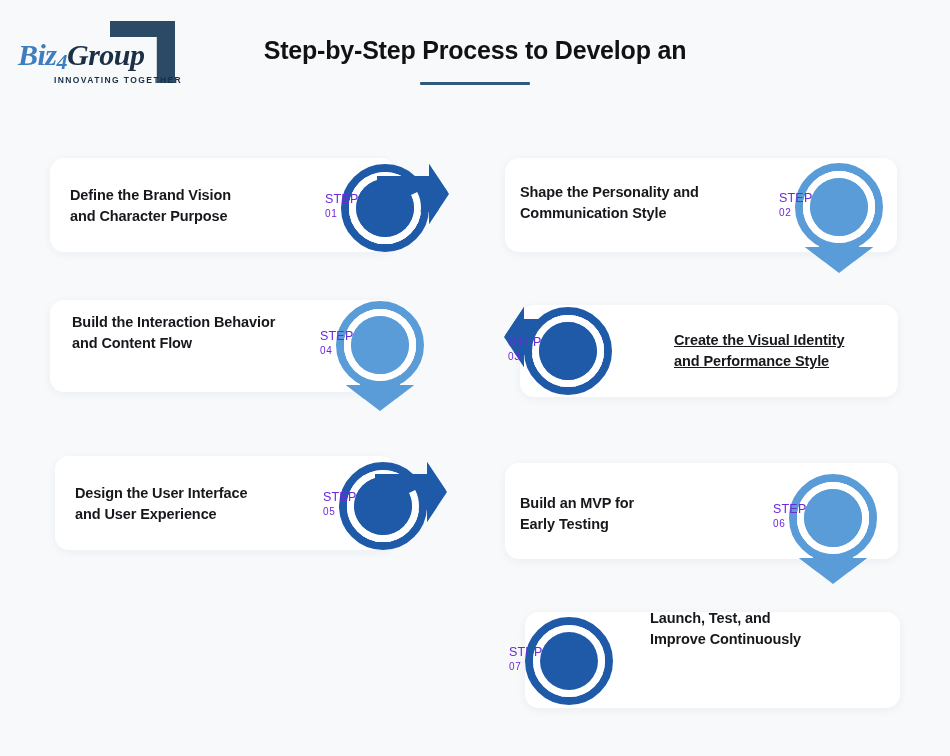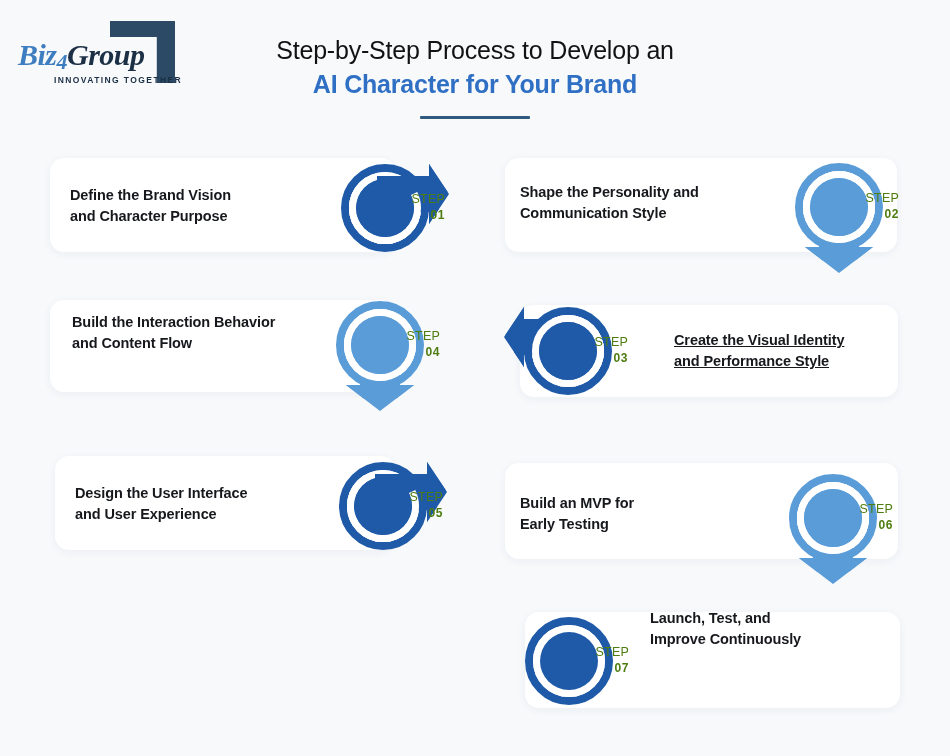--- a/index.html
+++ b/index.html
@@ -73,21 +73,21 @@
   
   .title-block {
     position: absolute;
     left: 210px;
     top: 34px;
     width: 530px;
     text-align: center;
   }
   .title-line1 {
     font-size: 25px;
-    font-weight: 400;
+    font-weight: 700;
     color: #121212;
     letter-spacing: -0.2px;
     line-height: 1.28;
     text-align: center;
   }
   .title-line2 {
     font-size: 25px;
     font-weight: 700;
     color: #2f6fc4;
     letter-spacing: -0.2px;
@@ -123,51 +123,49 @@
 
   
   .badge {
     position: absolute;
   }
   .badge svg { display: block; overflow: visible; }
   .badge-label {
     position: absolute;
     left: 0;
     width: 100%;
-    text-align: right;
-    color: #4d7c0f;
+    text-align: left;
+    color: #6d28d9;
     font-size: 12.5px;
     font-weight: 500;
     letter-spacing: 0.2px;
     line-height: 1.25;
     pointer-events: none;
   }
   .badge-label .num {
     display: block;
-    font-size: 12px;
+    font-size: 10px;
     letter-spacing: 0.6px;
-    font-weight: bold;
   }
 </style>
 </head>
 <body>
 
 <div id="canvas">
 
   <div class="logo-wrap">
     <div class="logo-bracket"></div>
     <div class="logo-word">
       <span class="logo-biz">Biz</span><span class="logo-four">4</span><span class="logo-group">Group</span>
     </div>
     <div class="logo-tagline">INNOVATING TOGETHER</div>
   </div>
 
   <div class="title-block">
     <div class="title-line1">Step-by-Step Process to Develop an</div>
-    <div class="title-line2">AI Character for Your Brand</div>
     <div class="title-rule"></div>
   </div>
 
   <div id="steps-layer">
       <div class="step-card" style="left: 50px; top: 158px; width: 345px; height: 94px;"></div>
       <div class="badge" style="left: 325px; top: 148px; width: 120px; height: 120px;">
         <svg width="120" height="120" viewBox="0 0 120 120">
           <path d="M 52 28 L 104 28 L 104 16 L 124 46 L 104 76 L 104 64 L 52 64 Z" fill="#1f5aa8"></path>
           <circle cx="60" cy="60" r="40" fill="none" stroke="#1f5aa8" stroke-width="8"></circle>
           <circle cx="60" cy="60" r="32.5" fill="none" stroke="#ffffff" stroke-width="7"></circle>

